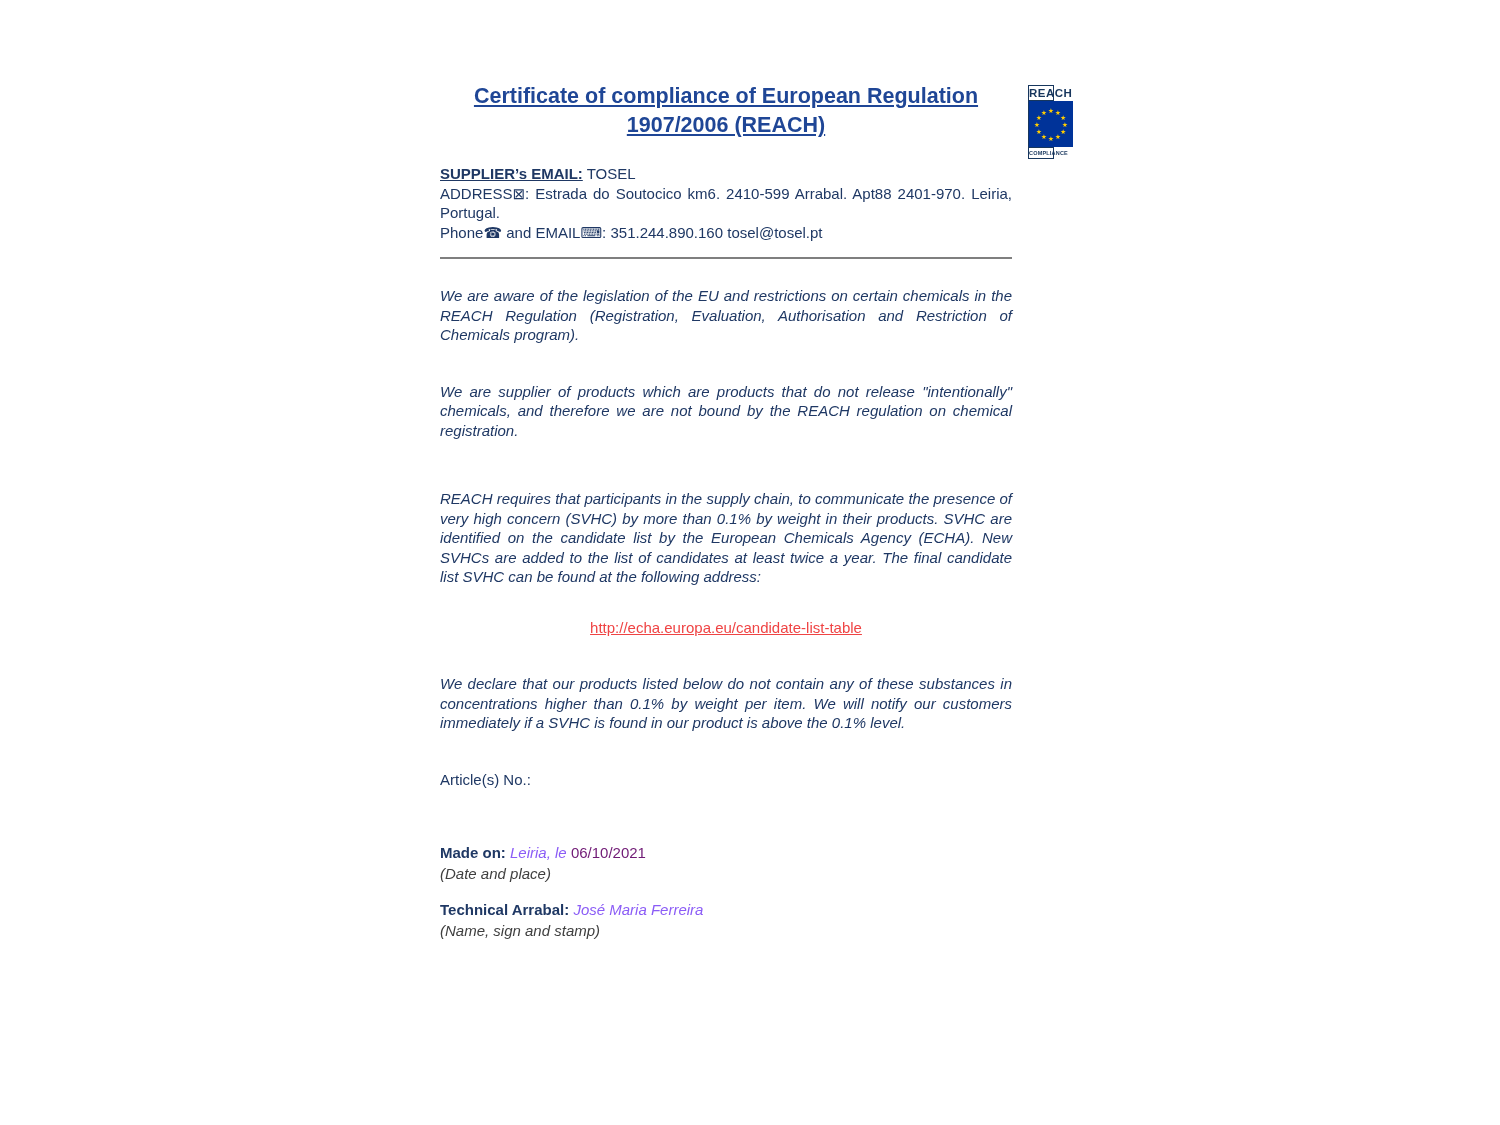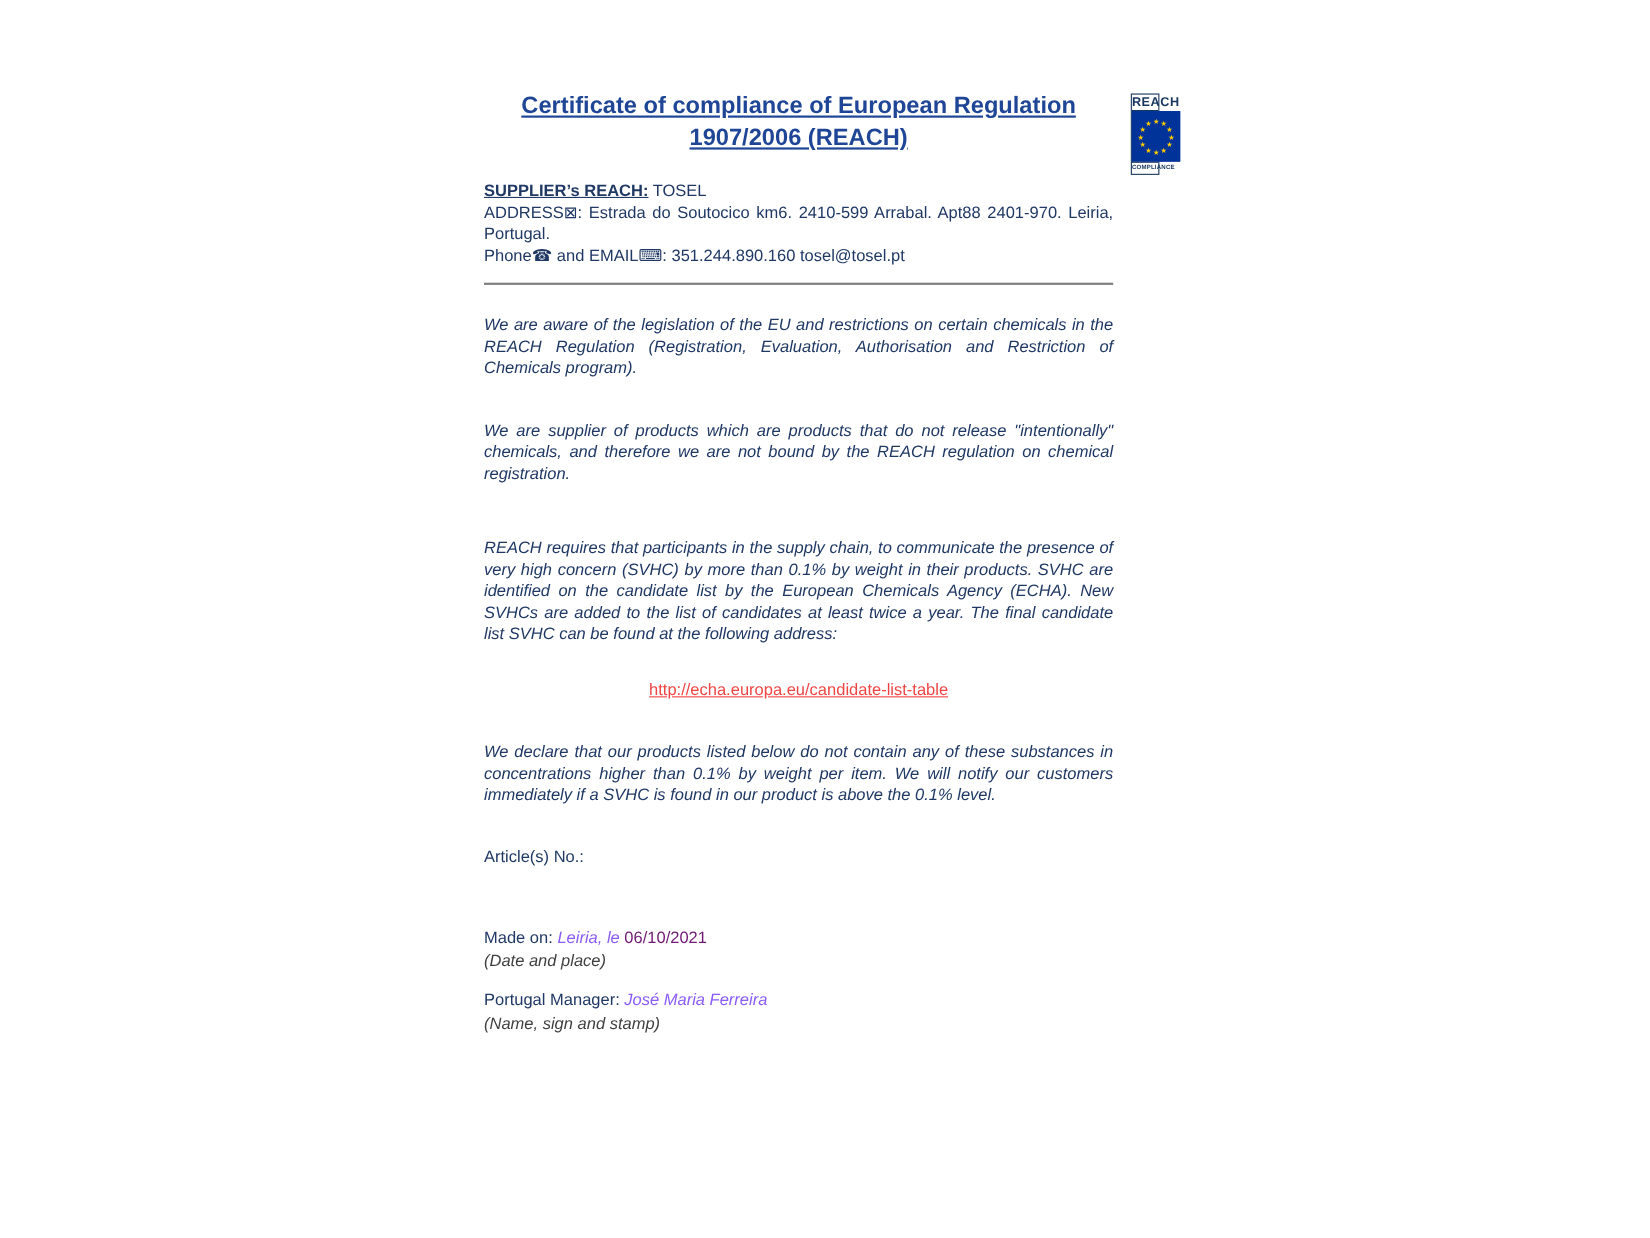--- a/index.html
+++ b/index.html
@@ -22,21 +22,21 @@
     text-align: center;
     color: #1f4696;
     font-size: 21.5px;
     font-weight: bold;
     line-height: 29px;
   }
   .title .tline { text-decoration: underline; }
   .supplier { margin-top: 24px; }
   .supplier p { text-align: justify; }
   .lbl-bold-underline { font-weight: bold; text-decoration: underline; }
-  .lbl-bold { font-weight: normal; }
+  .lbl-bold { font-weight: bold; }
   .rule {
     margin-top: 15px;
     border: none;
     border-top: 2px solid #7f7f7f;
     height: 0;
   }
   .para { text-align: justify; font-style: italic; }
   .p1 { margin-top: 27px; }
   .p2 { margin-top: 37px; }
   .p3 { margin-top: 49px; }
@@ -106,21 +106,21 @@
 <body>
 
 <div class="doc">
 
   <div class="title">
     <div><span class="tline">Certificate of compliance of European Regulation</span></div>
     <div><span class="tline">1907/2006 (REACH)</span></div>
   </div>
 
   <div class="supplier">
-    <p><span class="lbl-bold-underline">SUPPLIER’s REACH:</span><span> TOSEL</span></p>
+    <p><span class="lbl-bold-underline">SUPPLIER’s EMAIL:</span><span> TOSEL</span></p>
     <p><span>ADDRESS</span><span>⊠</span><span>: Estrada do Soutocico km6. 2410-599 Arrabal. Apt88 2401-970. Leiria, Portugal.</span></p>
     <p><span>Phone</span><span>☎</span><span> and EMAIL</span><span>⌨</span><span>: 351.244.890.160 tosel@tosel.pt</span></p>
   </div>
 
   <hr class="rule">
 
   <p class="para p1">We are aware of the legislation of the EU and restrictions on certain chemicals in the REACH Regulation (Registration, Evaluation, Authorisation and Restriction of Chemicals program).</p>
 
   <p class="para p2">We are supplier of products which are products that do not release "intentionally" chemicals, and therefore we are not bound by the REACH regulation on chemical registration.</p>
 
@@ -128,21 +128,21 @@
 
   <p class="link-row"><a>http://echa.europa.eu/candidate-list-table</a></p>
 
   <p class="para p4">We declare that our products listed below do not contain any of these substances in concentrations higher than 0.1% by weight per item. We will notify our customers immediately if a SVHC is found in our product is above the 0.1% level.</p>
 
   <p class="articles">Article(s) No.:</p>
 
   <p class="madeon"><span class="lbl-bold">Made on:</span><span class="italic-val"> Leiria, le </span><span class="plain-val">06/10/2021</span></p>
   <p class="small-note">(Date and place)</p>
 
-  <p class="manager"><span class="lbl-bold">Portugal Manager:</span><span class="italic-val"> José Maria Ferreira</span></p>
+  <p class="manager"><span class="lbl-bold">Technical Arrabal:</span><span class="italic-val"> José Maria Ferreira</span></p>
   <p class="small-note"> (Name, sign and stamp)</p>
 
 
 </div>
 
 <div class="reach-logo">
   <div class="reach-word">REACH</div>
   <svg class="flag" width="44" height="46" viewBox="0 0 44 46">
     <rect x="0" y="0" width="44" height="46" fill="#003399"></rect>
     <g fill="#ffcc00" font-size="6.5" text-anchor="middle" font-family="DejaVu Sans, sans-serif">

